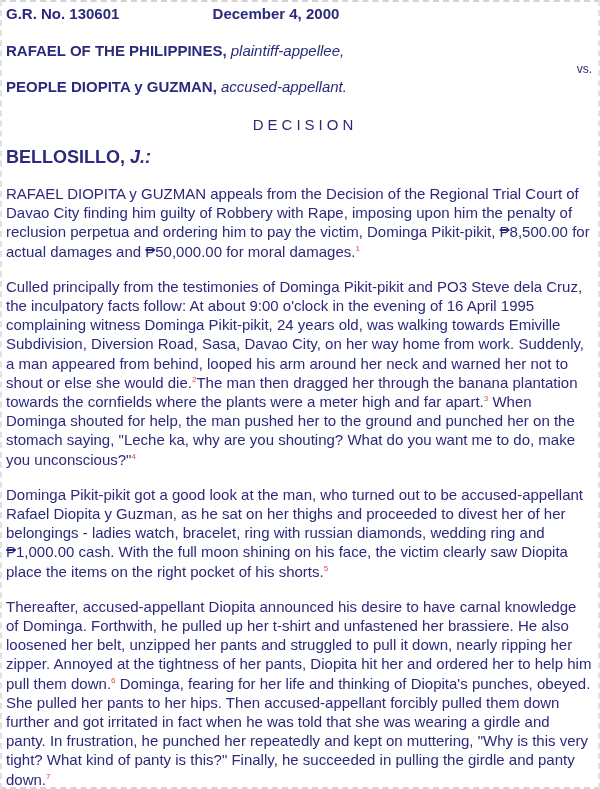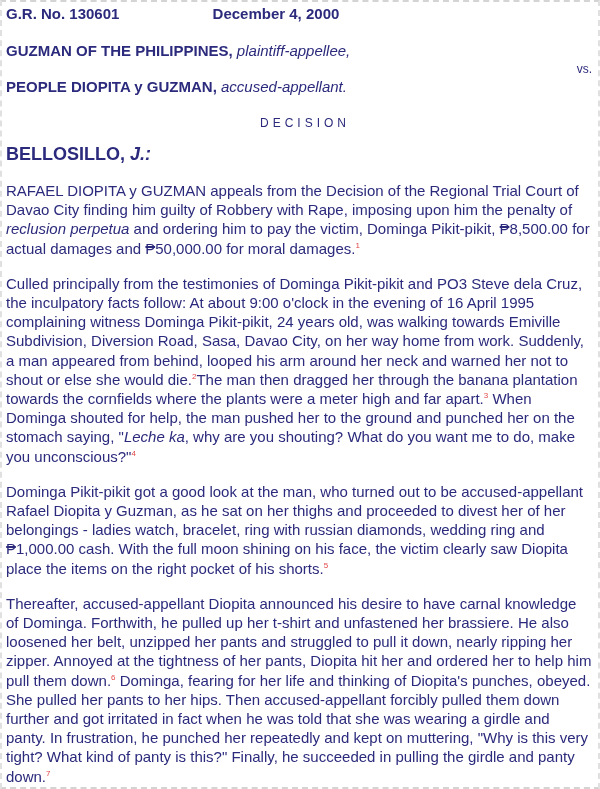--- a/index.html
+++ b/index.html
@@ -18,43 +18,43 @@
     pointer-events: none;
   }
   .page { position: absolute; left: 6px; top: 4px; width: 586px; }
   .hdr { font-weight: bold; font-size: 15px; line-height: 20px; margin: 0; }
   .hdr .date { margin-left: 89px; }
   .parties { margin-top: 18px; font-size: 15px; line-height: 18px; }
   .parties .b { font-weight: bold; }
   .parties .i { font-style: italic; }
   .parties .vs { font-size: 12px; text-align: right; }
   .decision {
-    text-align: center; letter-spacing: 4px; font-size: 12px;
+    text-align: center; letter-spacing: 4px; font-size: 15px;
     margin-top: 20px; margin-bottom: 14px; padding-left: 12px;
   }
   .ponente { font-weight: bold; font-size: 18px; margin: 0 0 16px 0; }
   .ponente .i { font-style: italic; }
   p.para { font-size: 15px; line-height: 19.2px; margin: 0 0 16px 0; }
-  .i { font-style: italic; }
+  .i { }
   sup.fn { color: #e04848; font-size: 8px; vertical-align: super; line-height: 0; }
 </style>
 </head>
 <body>
 
 <div class="frame"></div>
 
 <div class="page">
   <div class="hdr">
     <span>G.R. No. 130601</span>
     <span class="date">December 4, 2000</span>
   </div>
 
   <div class="parties">
     <div>
-      <span class="b">GUZMAN OF THE PHILIPPINES,</span>
+      <span class="b">RAFAEL OF THE PHILIPPINES,</span>
       <span class="i">plaintiff-appellee,</span>
     </div>
     <div class="vs">vs.</div>
     <div>
       <span class="b">PEOPLE DIOPITA y GUZMAN,</span>
       <span class="i">accused-appellant.</span>
     </div>
   </div>
 
   <div class="decision">DECISION</div>

